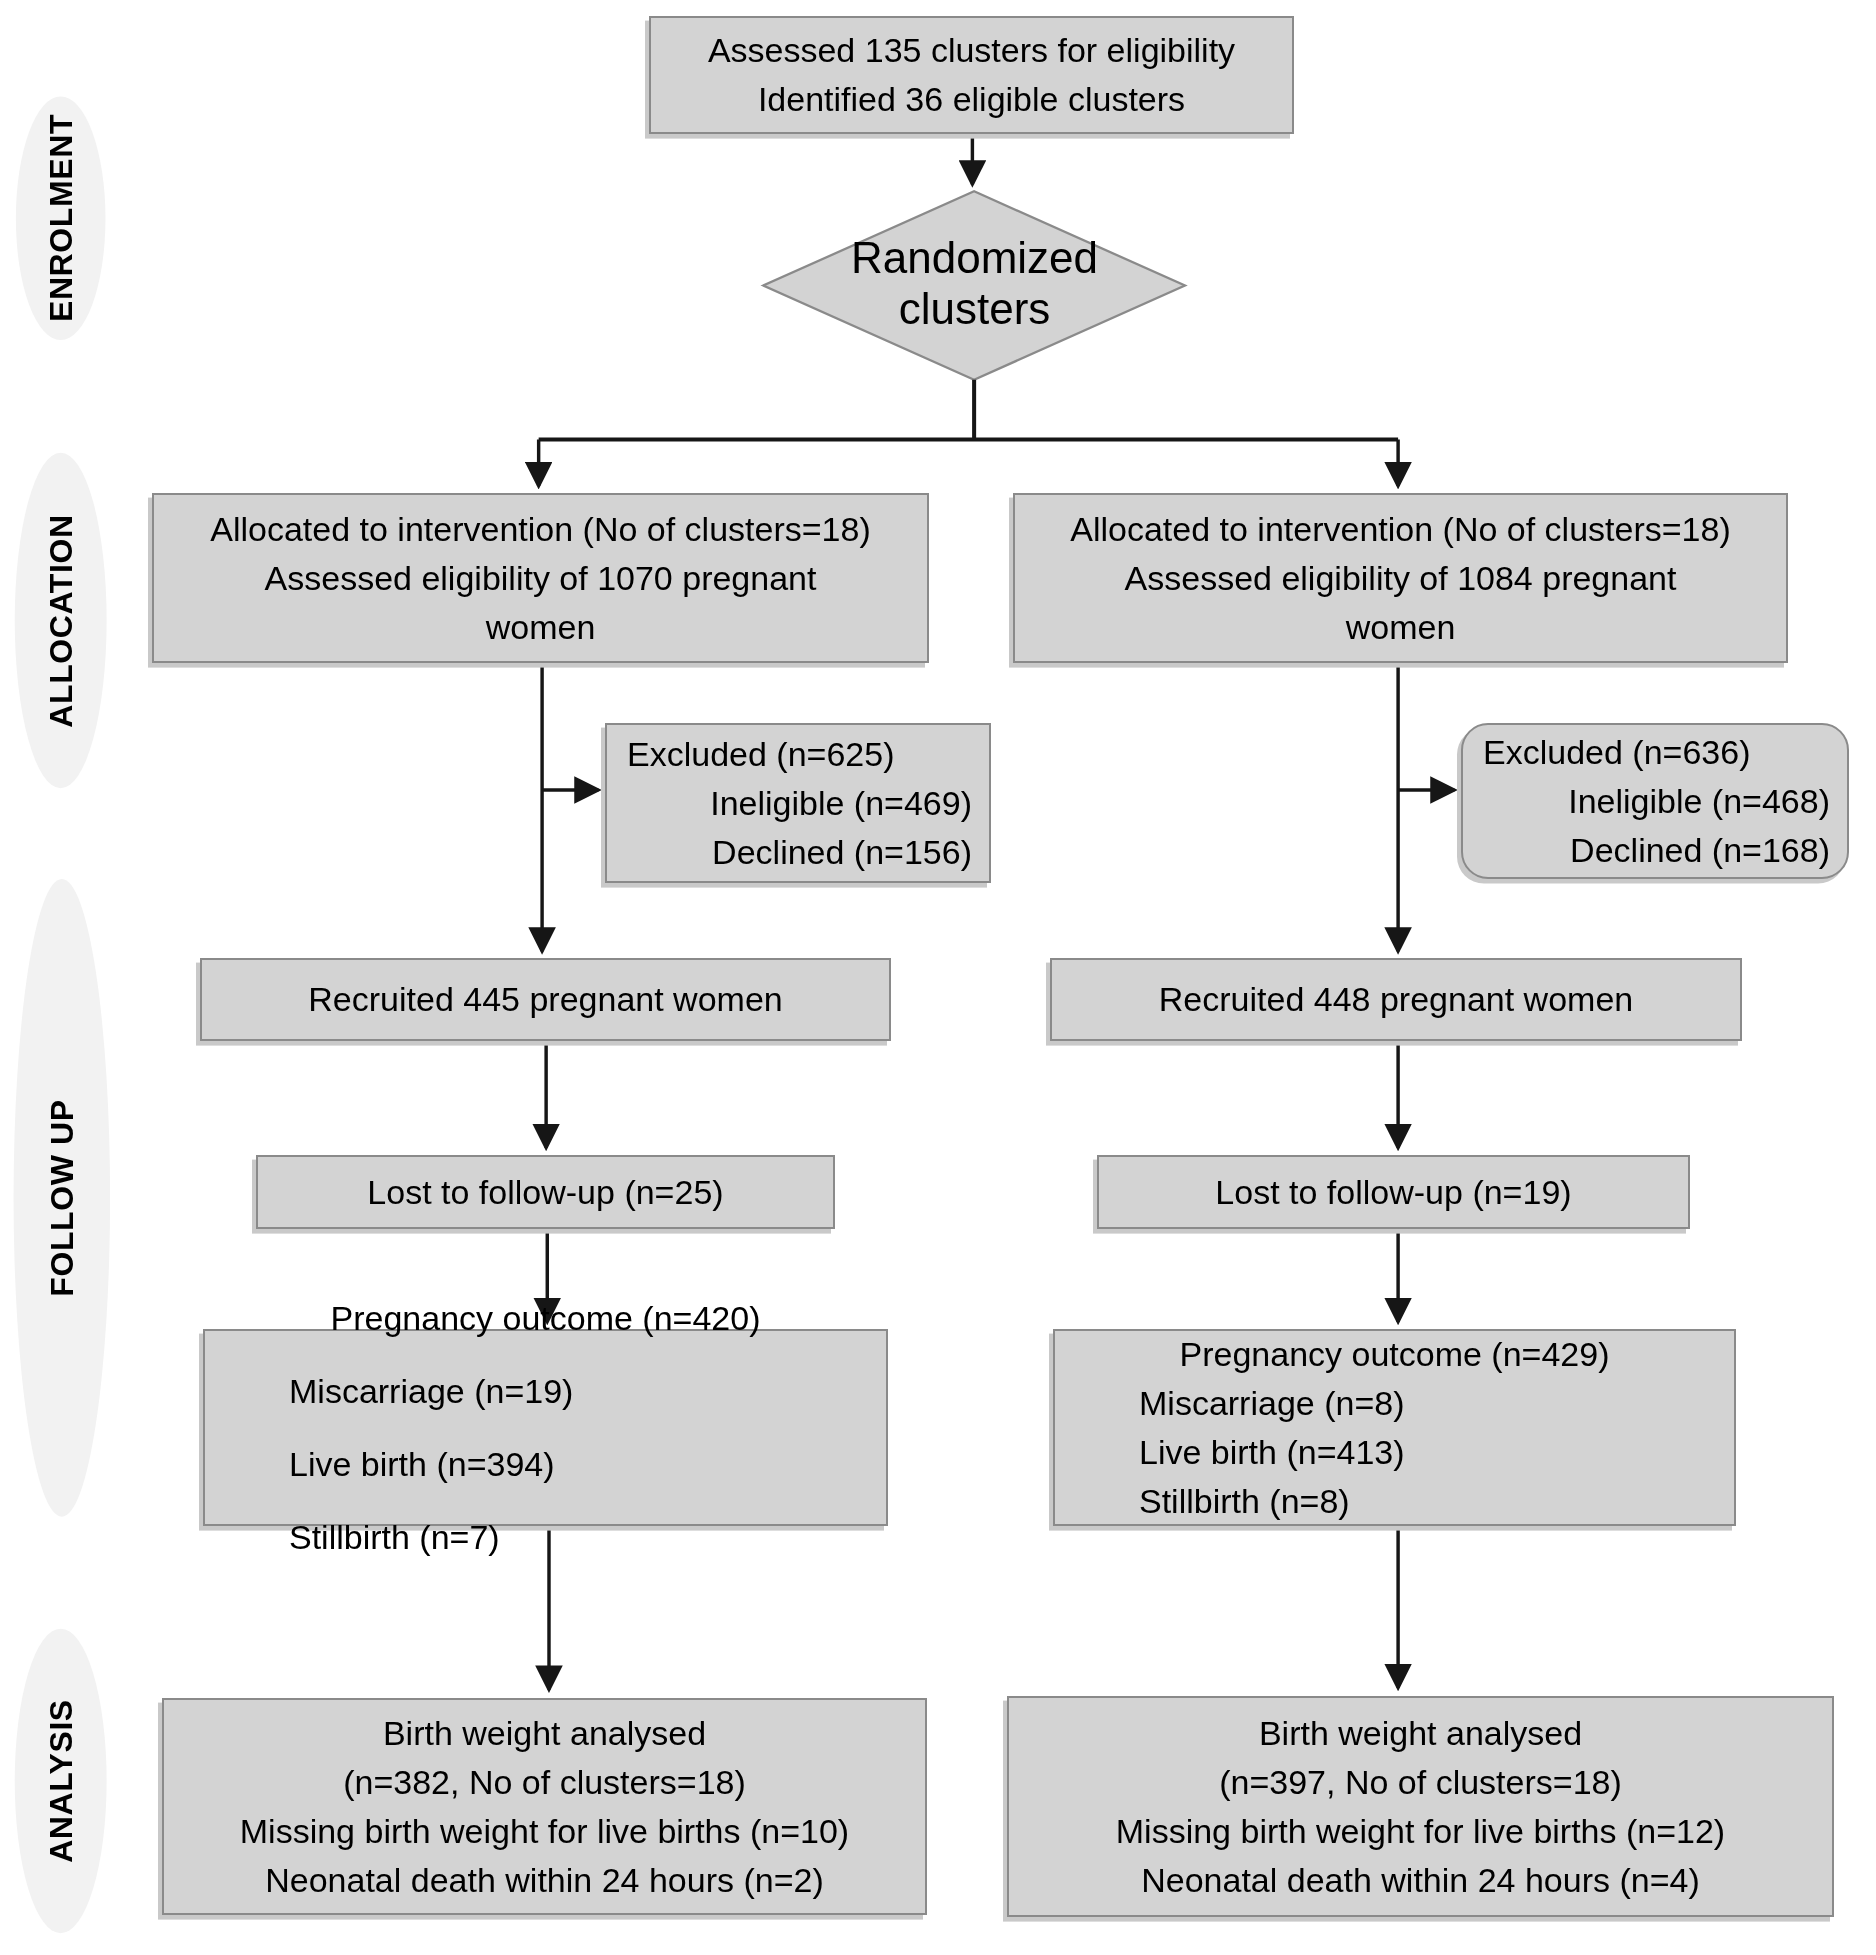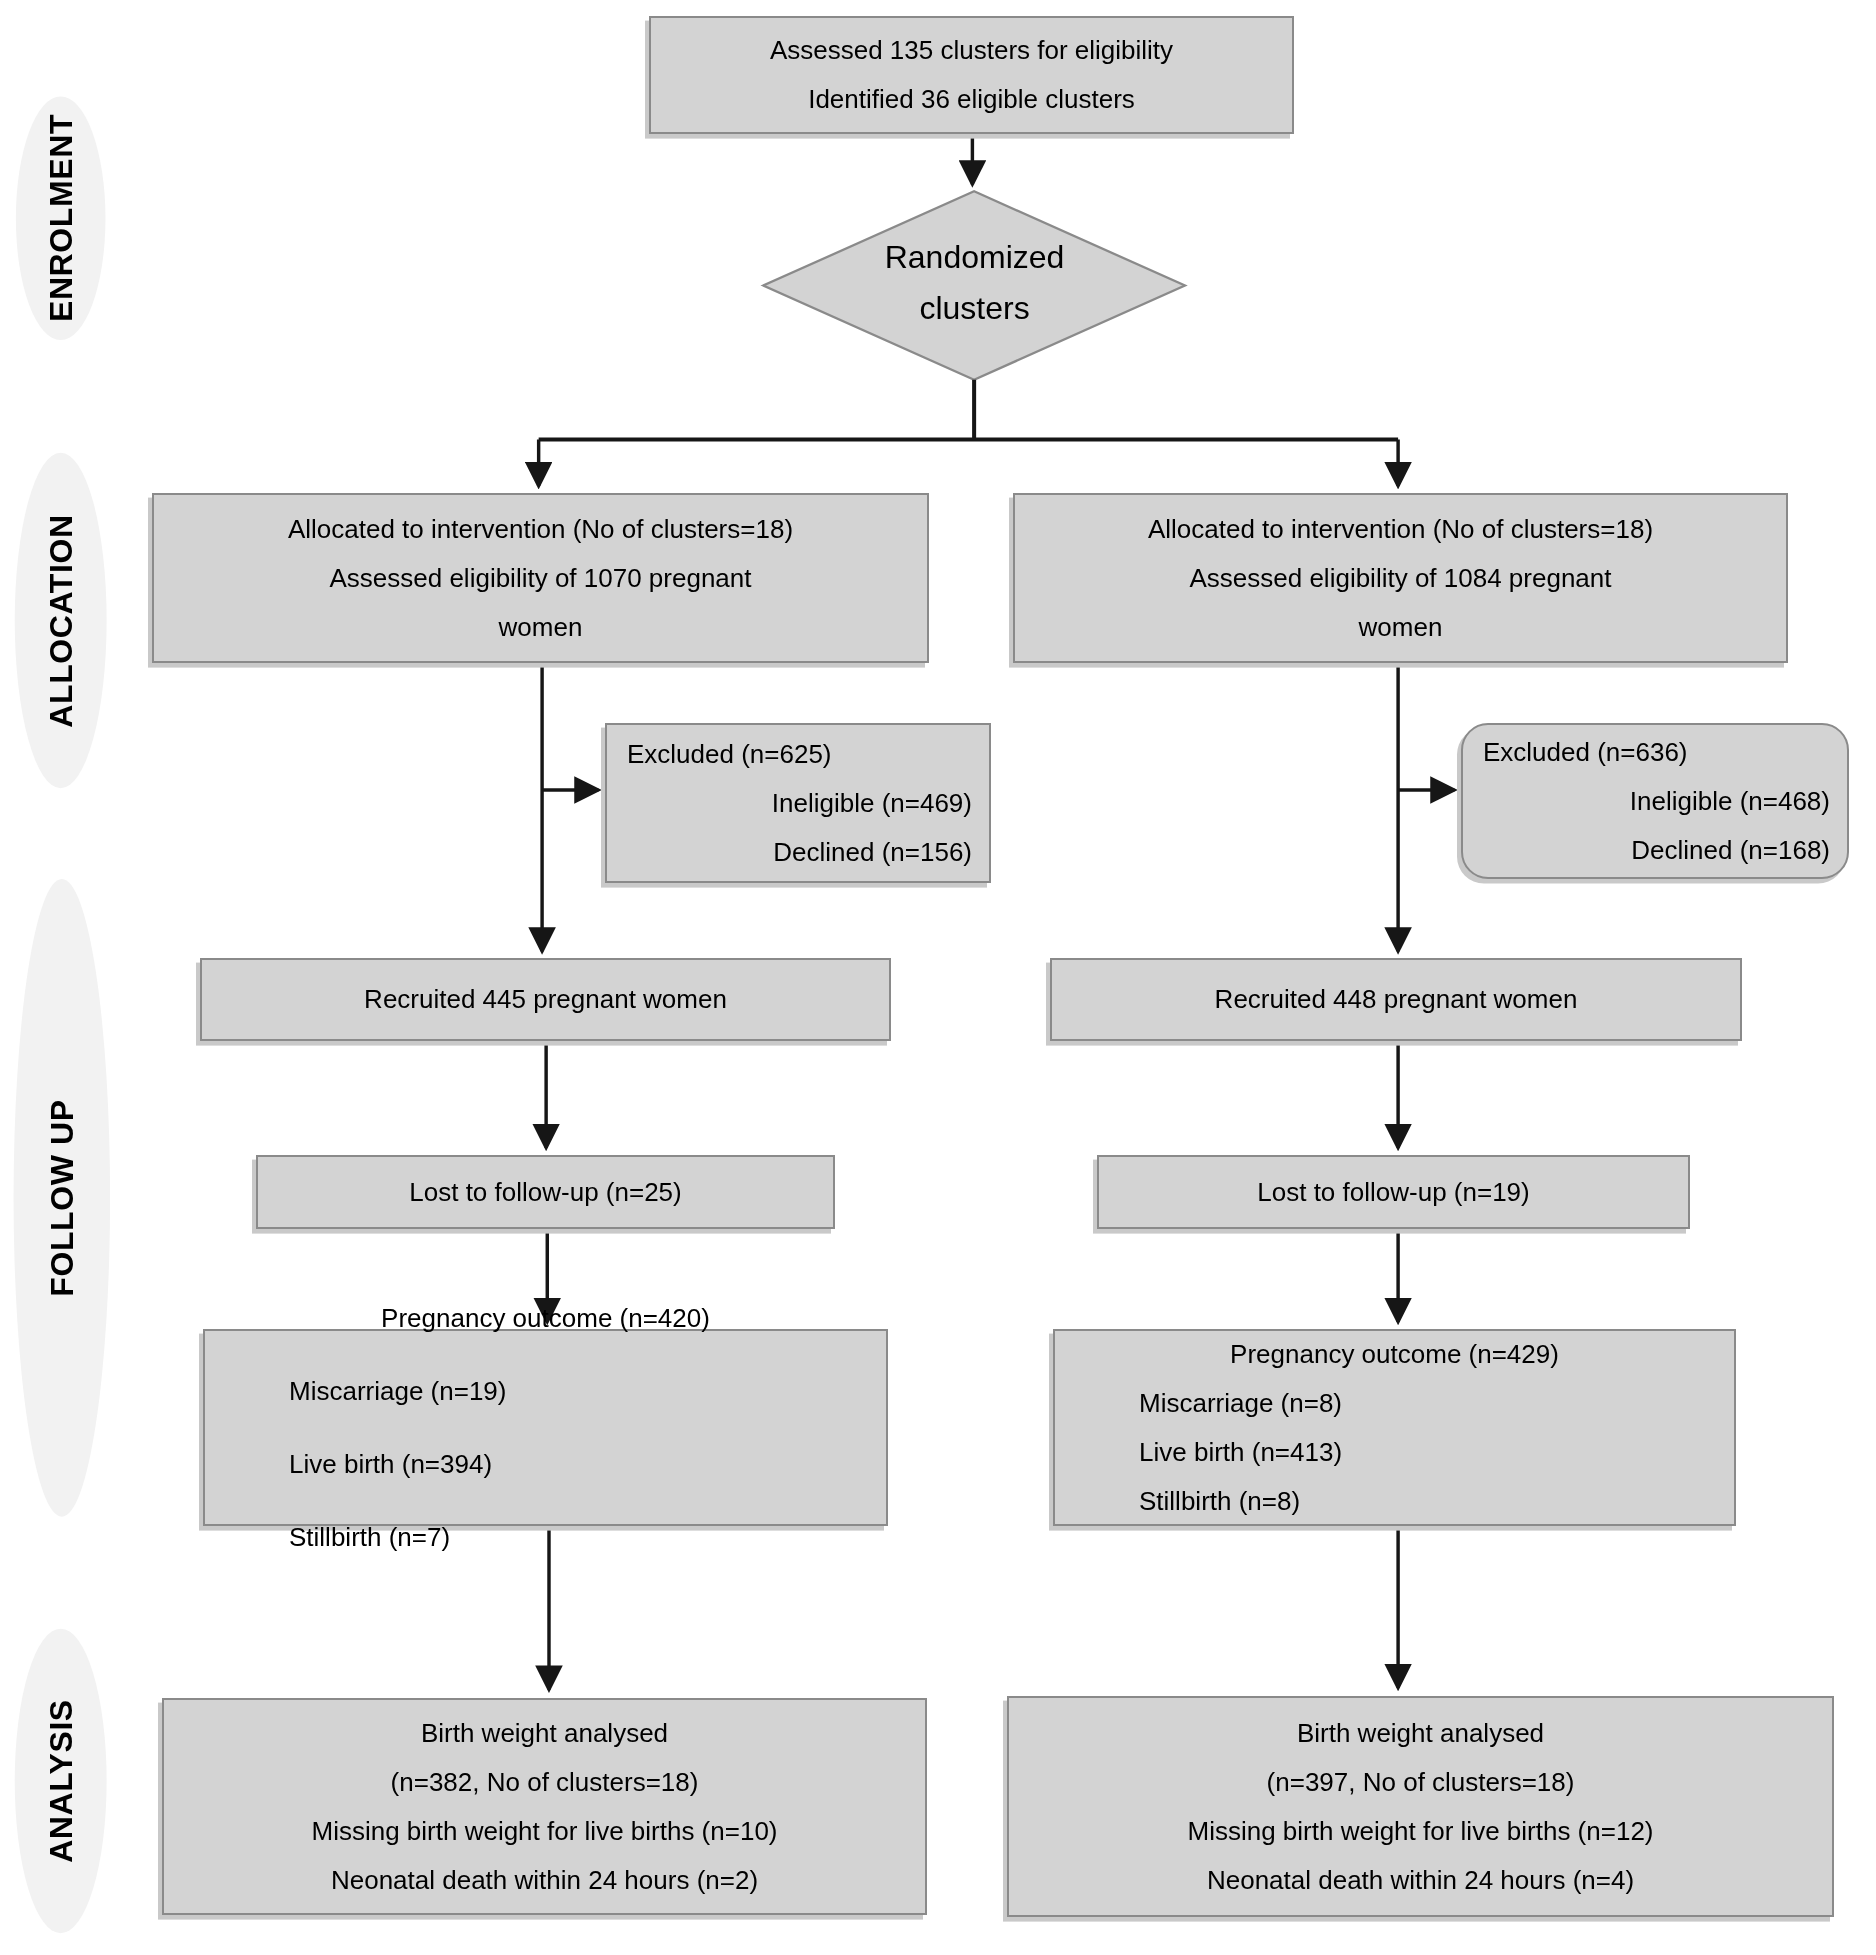--- a/index.html
+++ b/index.html
@@ -15,36 +15,36 @@
 
   .box {
     position: absolute;
     box-sizing: border-box;
     background: var(--box-fill, #d3d3d3);
     border: 2.3px solid var(--box-border, #8a8a8a);
     box-shadow: -4px 4.6px 0 #c9c9c9;
     display: flex;
     flex-direction: column;
     justify-content: center;
-    font-size: 26px;
+    font-size: 34px;
     line-height: 49px;
     text-align: center;
   }
   .box .ln { width: 100%; box-sizing: border-box; white-space: nowrap; }
   .ln.al-left   { text-align: left;  padding-left: 20px; }
   .ln.al-right  { text-align: right; padding-right: 17px; }
   .ln.al-indent { text-align: left;  padding-left: 84px; }
 
   .diamond-label {
     position: absolute;
     display: flex;
     flex-direction: column;
     justify-content: center;
     text-align: center;
-    font-size: 32px;
+    font-size: 44px;
     line-height: 51px;
   }
 
   .stage-label {
     position: absolute;
     width: 345px;
     height: 46px;
     transform: rotate(-90deg);
     display: flex;
     align-items: center;

